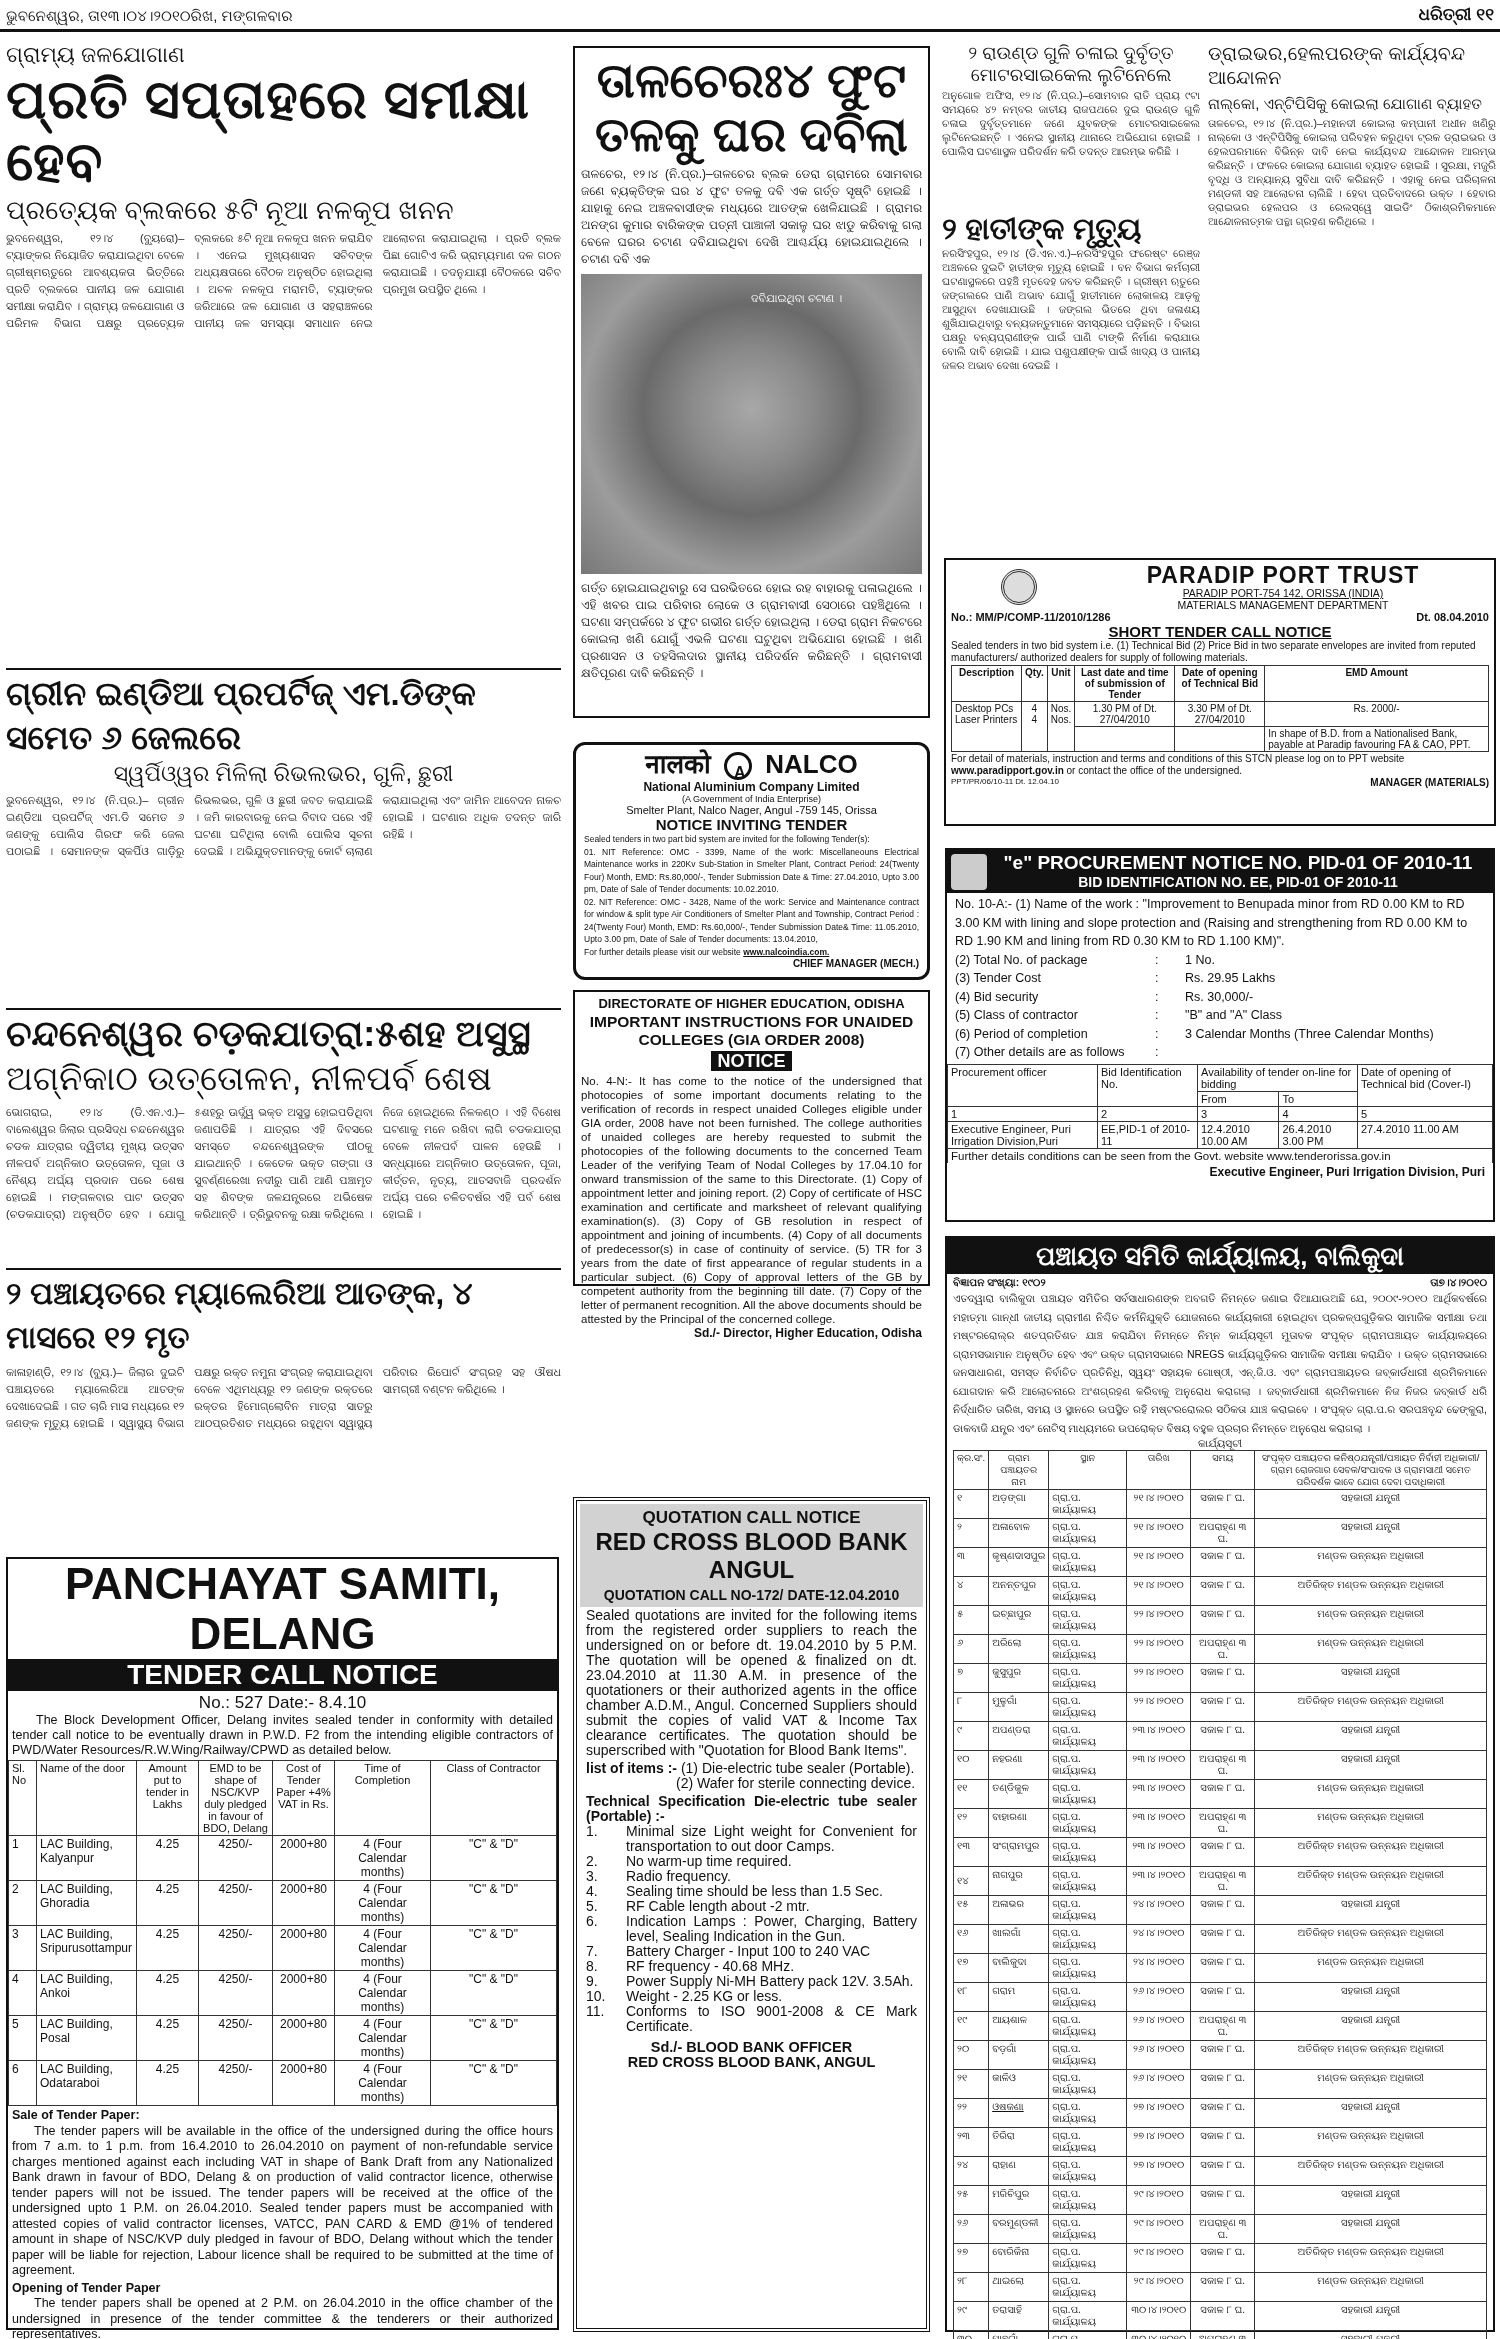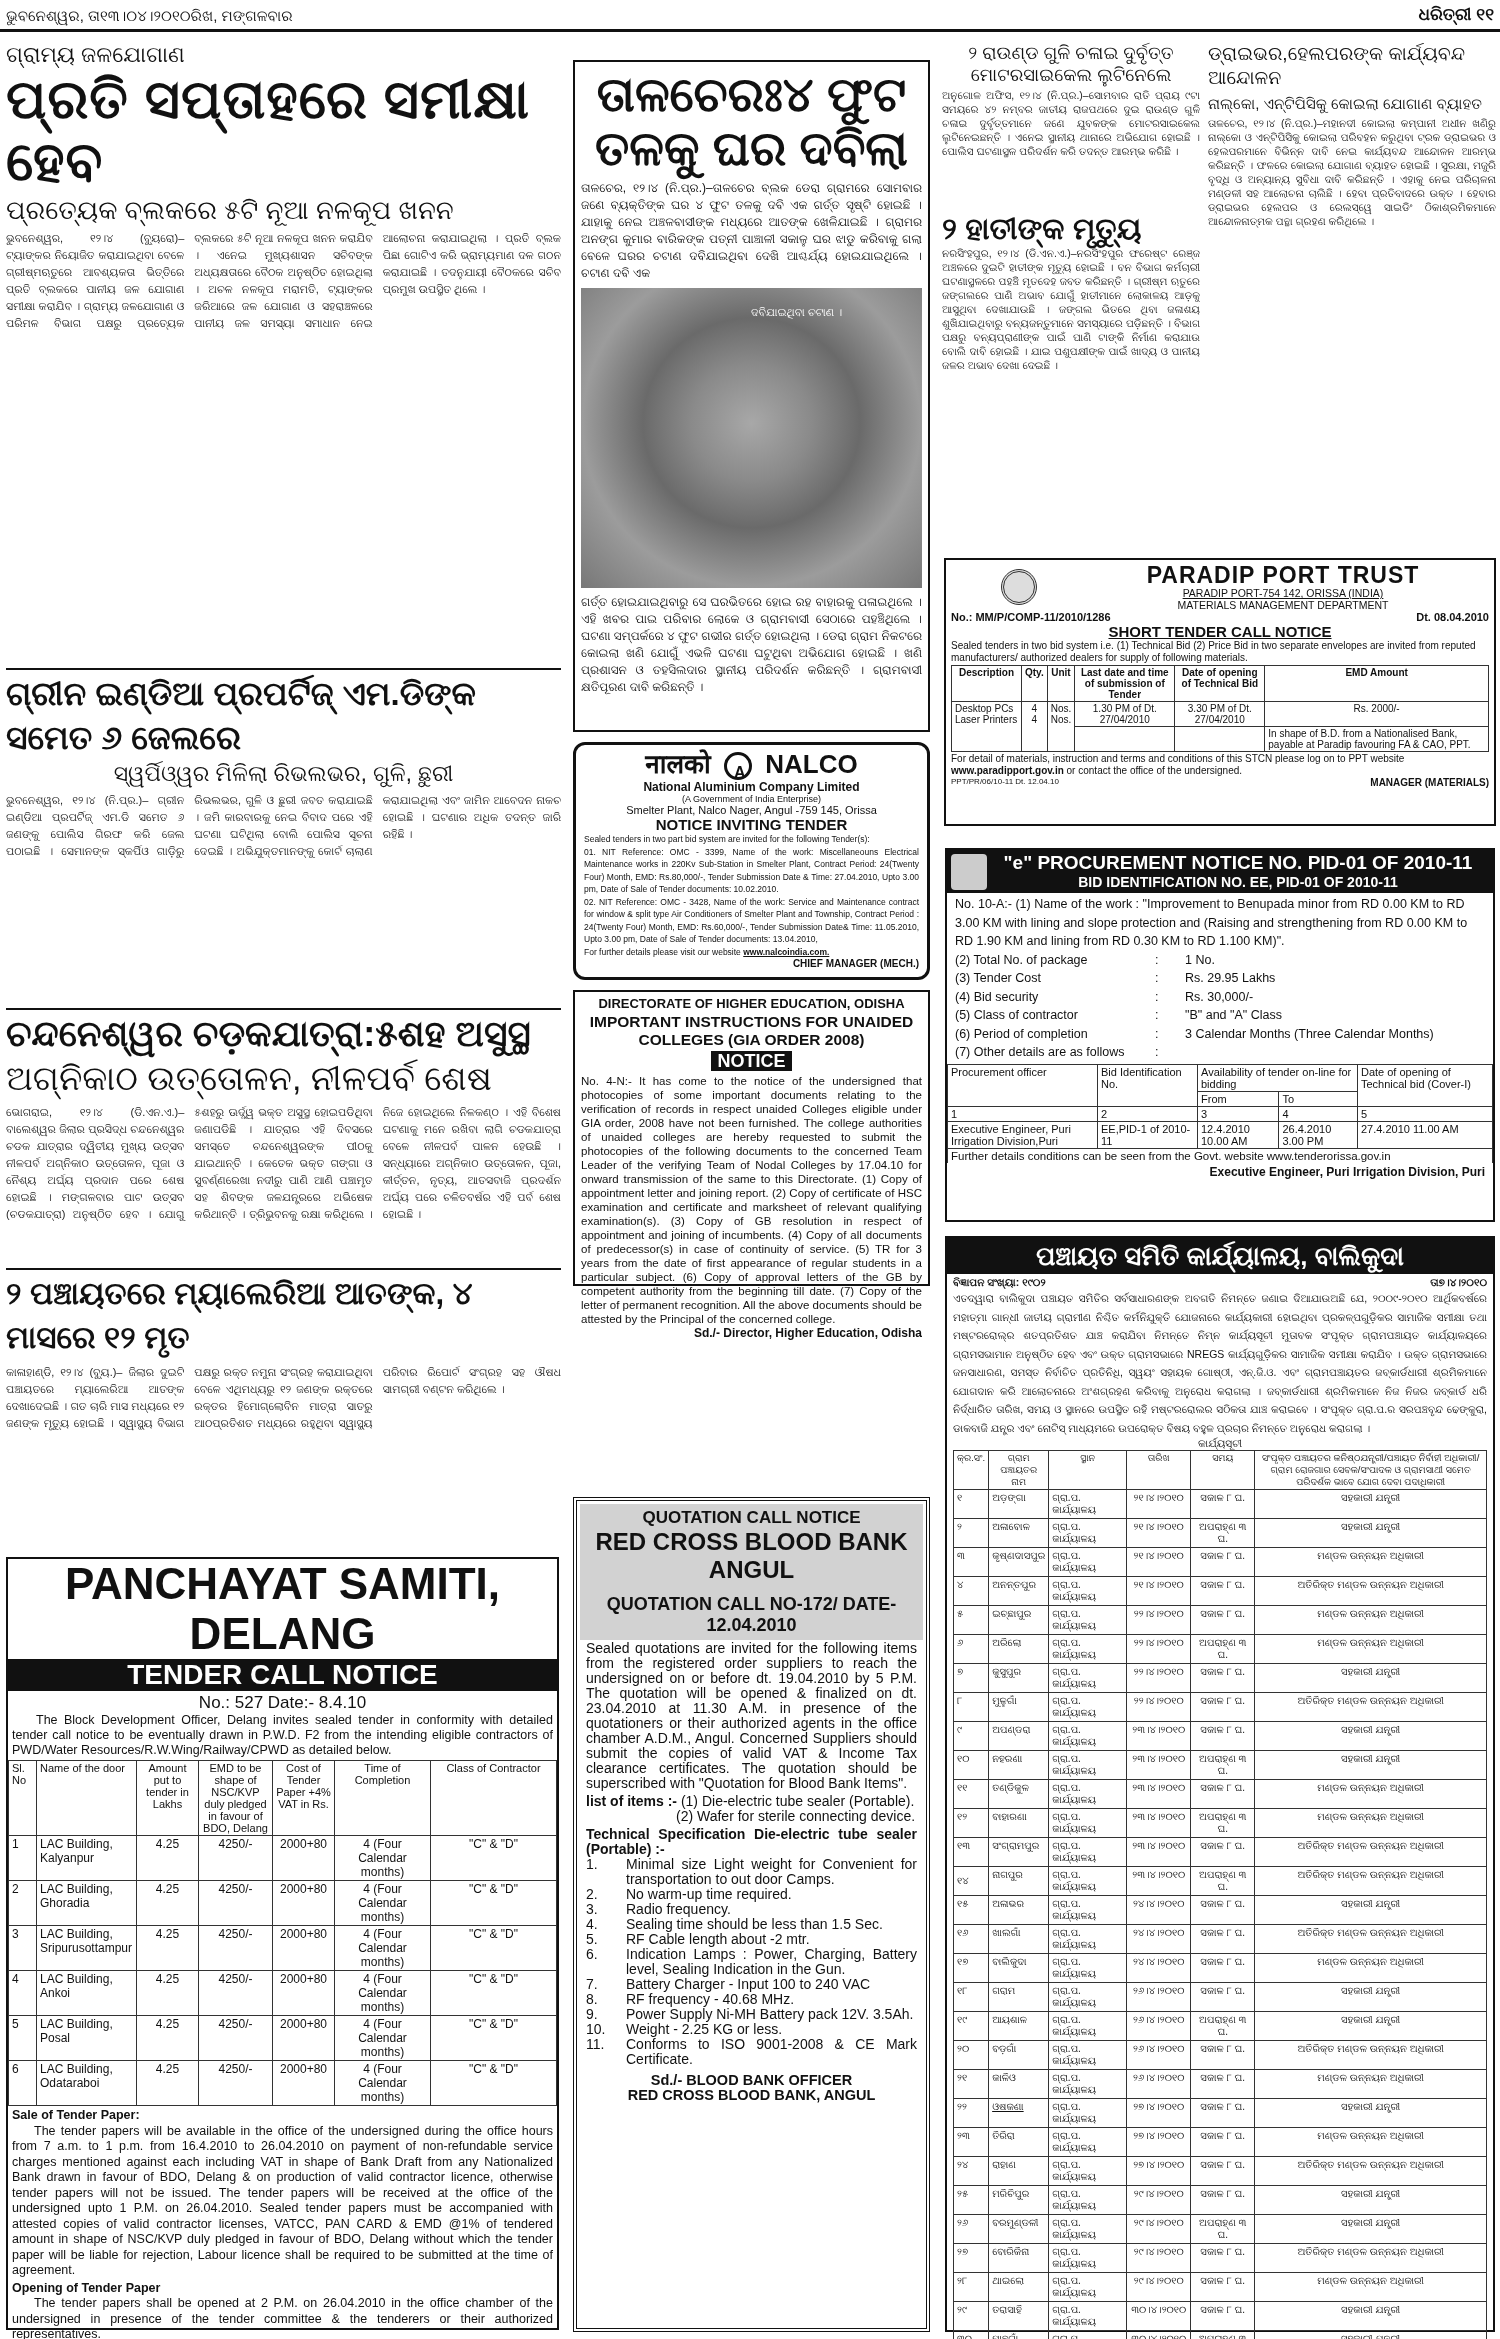--- a/index.html
+++ b/index.html
@@ -138,21 +138,21 @@
   </table>
   <div style="padding:2px 4px;font-size:12.5px;line-height:15.5px;text-align:justify">
     <div class="bold">Sale of Tender Paper:</div>
     <div style="text-indent:22px">The tender papers will be available in the office of the undersigned during the office hours from 7 a.m. to 1 p.m. from 16.4.2010 to 26.04.2010 on payment of non-refundable service charges mentioned against each including VAT in shape of Bank Draft from any Nationalized Bank drawn in favour of BDO, Delang &amp; on production of valid contractor licence, otherwise tender papers will not be issued. The tender papers will be received at the office of the undersigned upto 1 P.M. on 26.04.2010. Sealed tender papers must be accompanied with attested copies of valid contractor licenses, VATCC, PAN CARD &amp; EMD @1% of tendered amount in shape of NSC/KVP duly pledged in favour of BDO, Delang without  which the tender paper will be liable for rejection, Labour licence shall be required to be submitted at the time of agreement.</div>
     <div class="bold" style="margin-top:2px">Opening of Tender Paper</div>
     <div style="text-indent:22px">The tender papers shall be opened at 2 P.M. on 26.04.2010 in the office chamber of the undersigned in presence of the tender committee &amp; the tenderers or their authorized representatives.</div>
 
   </div>
 </div>
 
-<div class="abs box" style="left:573px;top:60px;width:357px;height:672px;padding:6px">
+<div class="abs box" style="left:573px;top:46px;width:357px;height:672px;padding:6px">
   <div class="center bold" style="font-size:48px;line-height:54px">ତାଳଚେରଃ୪ ଫୁଟ ତଳକୁ ଘର ଦବିଲା</div>
   <div style="font-size:12px;line-height:17px;text-align:justify;margin-top:4px">ତାଳଚେର, ୧୨।୪ (ନି.ପ୍ର.)–ତାଳଚେର ବ୍ଲକ ଡେରା ଗ୍ରାମରେ ସୋମବାର ଜଣେ ବ୍ୟକ୍ତିଙ୍କ ଘର ୪ ଫୁଟ ତଳକୁ ଦବି ଏକ ଗର୍ତ୍ତ ସୃଷ୍ଟି ହୋଇଛି । ଯାହାକୁ ନେଇ ଅଞ୍ଚଳବାସୀଙ୍କ ମଧ୍ୟରେ ଆତଙ୍କ ଖେଳିଯାଇଛି । ଗ୍ରାମର ଅନଙ୍ଗ କୁମାର ବାରିକଙ୍କ ପତ୍ନୀ ପାଞ୍ଚାଳୀ ସକାଳୁ ଘର ଝାଡୁ କରିବାକୁ ଗଲା ବେଳେ ଘରର ଚଟାଣ ଦବିଯାଇଥିବା ଦେଖି ଆଶ୍ଚର୍ଯ୍ୟ ହୋଇଯାଇଥିଲେ । ଚଟାଣ ଦବି ଏକ</div>
   <div class="photo" style="height:300px;margin:6px 0">
     <span class="cap">ଦବିଯାଇଥିବା ଚଟାଣ ।</span>
   </div>
   <div style="font-size:12px;line-height:17px;text-align:justify;height:140px;overflow:hidden">ଗର୍ତ୍ତ ହୋଇଯାଇଥିବାରୁ ସେ ଘରଭିତରେ ହୋଇ ରହ ବାହାରକୁ ପଳାଇଥିଲେ । ଏହି ଖବର ପାଇ ପରିବାର ଲୋକେ ଓ ଗ୍ରାମବାସୀ ସେଠାରେ ପହଞ୍ଚିଥିଲେ । ଘଟଣା ସମ୍ପର୍କରେ ୪ ଫୁଟ ଗଭୀର ଗର୍ତ୍ତ ହୋଇଥିଲା । ଡେରା ଗ୍ରାମ ନିକଟରେ କୋଇଲା ଖଣି ଯୋଗୁଁ ଏଭଳି ଘଟଣା ଘଟୁଥିବା ଅଭିଯୋଗ ହୋଇଛି । ଖଣି ପ୍ରଶାସନ ଓ ତହସିଲଦାର ସ୍ଥାନୀୟ ପରିଦର୍ଶନ କରିଛନ୍ତି । ଗ୍ରାମବାସୀ କ୍ଷତିପୂରଣ ଦାବି କରିଛନ୍ତି ।</div>
 </div>
 
 <div class="abs" style="left:573px;top:742px;width:357px;height:238px;border:3px solid #111;border-radius:12px;padding:4px 8px">
   <div class="center" style="font-size:26px;font-weight:bold;line-height:30px">
@@ -179,21 +179,21 @@
   <div class="center" style="margin:2px 0"><span class="bold" style="background:#111;color:#fff;font-size:18px;padding:0 6px">NOTICE</span></div>
   <div style="font-size:11.5px;line-height:14px;text-align:justify">No. 4-N:- It has come to the notice of the undersigned that photocopies of some important documents relating to the verification of records in respect unaided Colleges eligible under GIA order, 2008 have not been furnished. The college authorities of unaided colleges are hereby requested to submit the photocopies of the following documents to the concerned Team Leader of the verifying Team of Nodal Colleges by 17.04.10 for onward transmission of the same to this Directorate. (1) Copy of appointment letter and joining report. (2) Copy of certificate of HSC examination and certificate and marksheet of relevant qualifying examination(s). (3) Copy of GB resolution in respect of appointment and joining of incumbents. (4) Copy of all documents of predecessor(s) in case of continuity of service. (5) TR for 3 years from the date of first appearance of regular students in a particular subject. (6) Copy of approval letters of the GB by competent authority from the beginning till date. (7) Copy of the letter of permanent recognition. All the above documents should be attested by the Principal of the concerned college.</div>
   <div class="bold" style="text-align:right;font-size:12px">Sd./- Director, Higher Education, Odisha</div>
 </div>
 
 <div class="abs" style="left:573px;top:1497px;width:357px;height:835px;border:4px double #111;padding:3px">
   <div class="grey center bold" style="padding:4px 0">
     <div style="font-size:17px">QUOTATION CALL NOTICE</div>
     <div style="font-size:24px;line-height:28px">RED CROSS BLOOD BANK</div>
     <div style="font-size:24px;line-height:28px">ANGUL</div>
-    <div style="font-size:18px;margin-top:10px">QUOTATION CALL NO-172/ DATE-12.04.2010</div>
+    <div style="font-size:14px;margin-top:3px">QUOTATION CALL NO-172/ DATE-12.04.2010</div>
   </div>
   <div style="padding:1px 6px;font-size:14px;line-height:15px;text-align:justify">
     <div>Sealed quotations are invited for the following items from the registered order suppliers to reach the undersigned on or before dt. 19.04.2010 by 5 P.M. The quotation will be opened &amp; finalized on dt. 23.04.2010 at 11.30 A.M. in presence of the quotationers or their authorized agents in the office chamber A.D.M., Angul. Concerned Suppliers should submit the copies of valid VAT &amp; Income Tax clearance certificates. The quotation should be superscribed with "Quotation for Blood Bank Items".</div>
     <div style="margin-top:3px"><span class="bold">list of items :-</span> <span>(1) Die-electric tube sealer (Portable).</span></div>
     <div style="padding-left:90px">(2) Wafer for sterile connecting device.</div>
     <div class="bold" style="margin-top:3px">Technical Specification Die-electric tube sealer (Portable) :-</div>
     <div id="redcross-specs">
         <div style="display: flex;">
           <span style="width: 40px; flex: 0 0 auto;">1.</span>
           <span>Minimal size Light weight for Convenient for transportation to out door Camps.</span>

